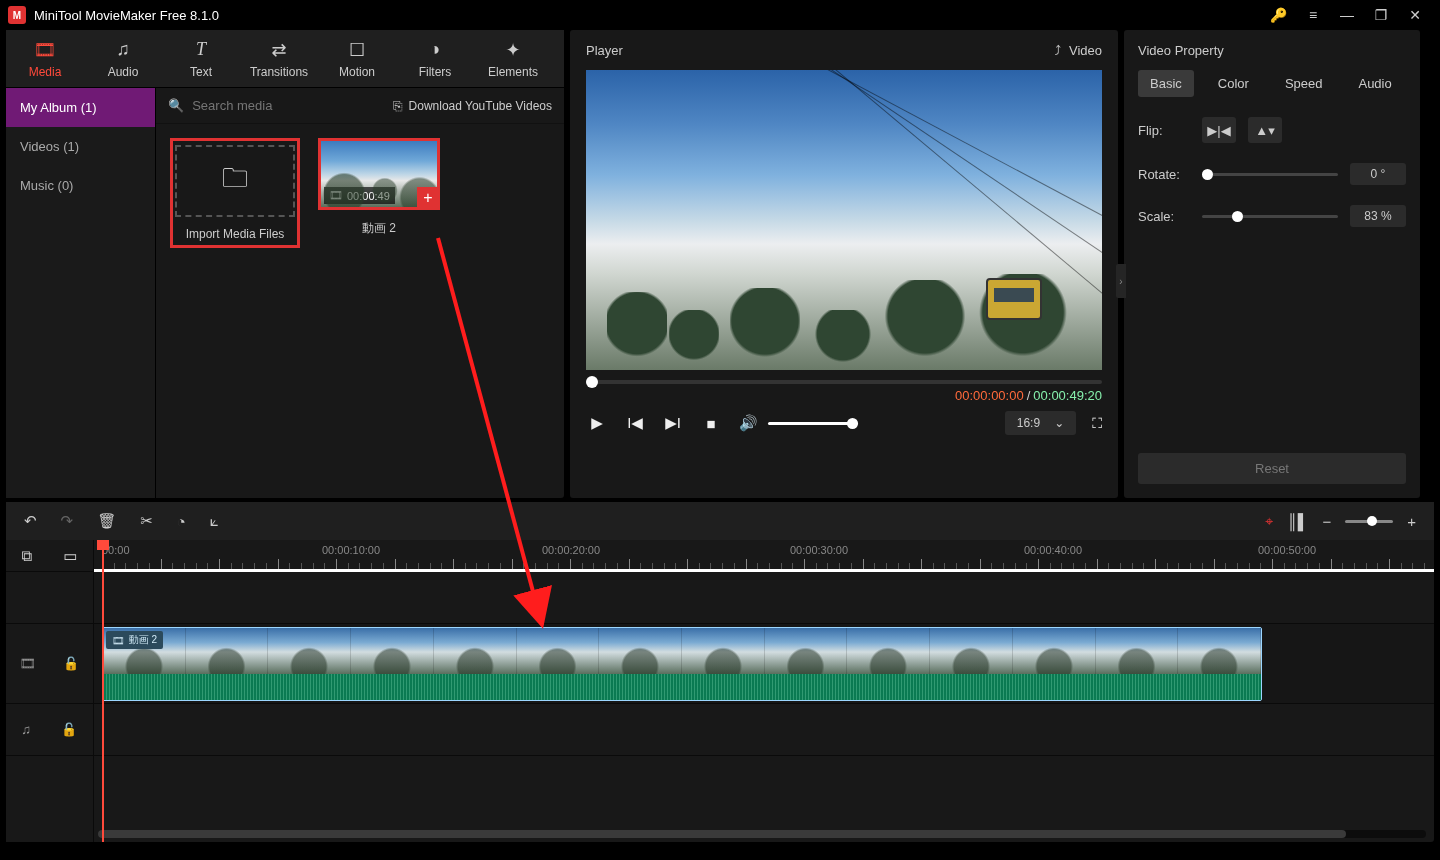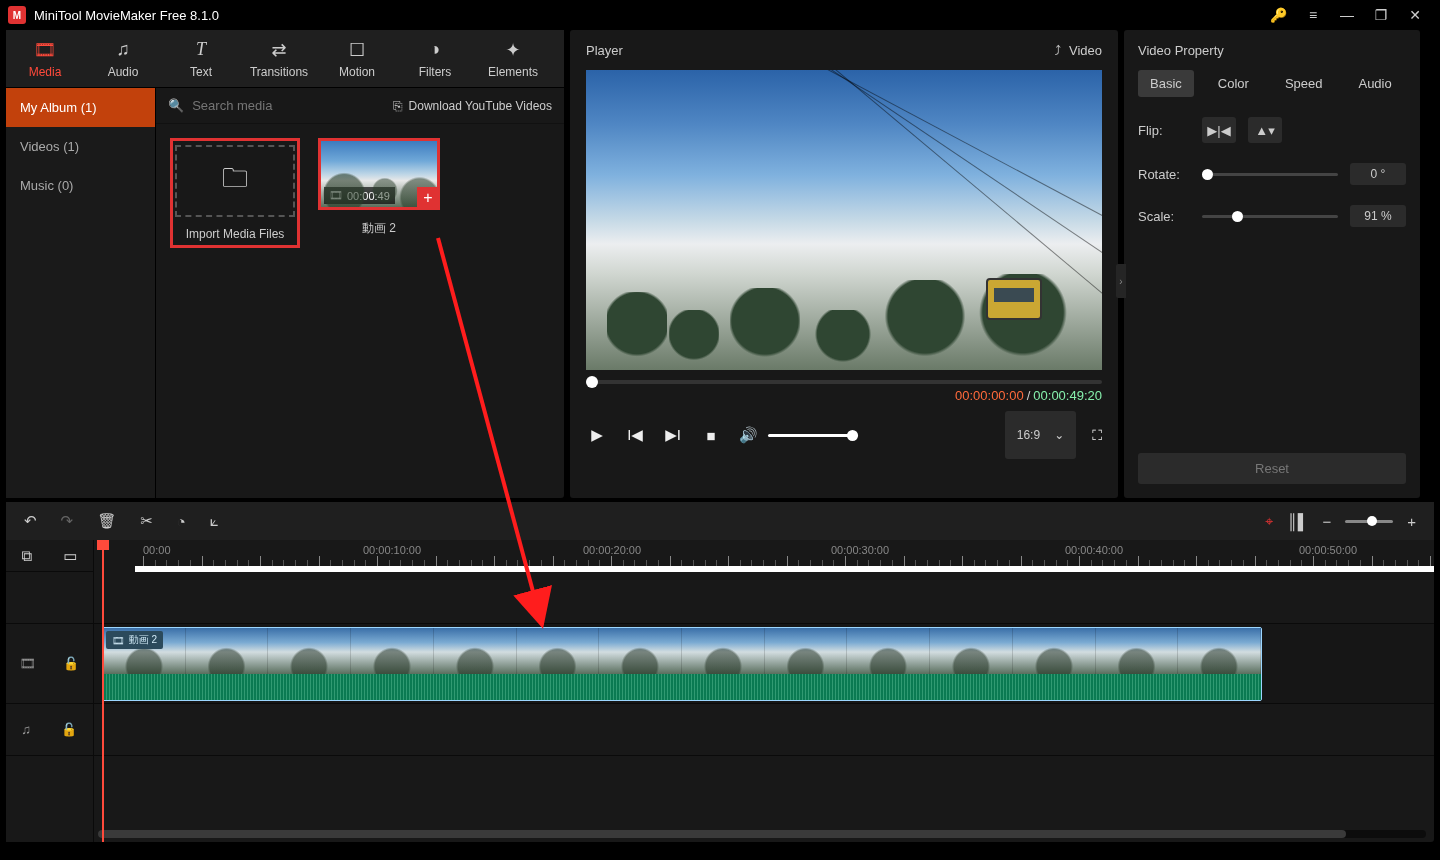--- a/index.html
+++ b/index.html
@@ -19,21 +19,21 @@
 
 
 .leftpanel { width: 558px; display: flex; flex-direction: column; }
 .tabs { display: flex; height: 58px; border-bottom: 1px solid #000; background:#1f1f1f; }
 .tab { flex:0 0 78px; display: flex; flex-direction: column; align-items: center; justify-content: center; gap: 4px; color: #ccc; font-size: 12px; }
 .tab.active { color: #ff4a3b; }
 .tab .ticon { font-size: 18px; height:22px; display:flex;align-items:center;}
 .libbody { display: flex; flex: 1; }
 .sidebar { width: 150px; border-right: 1px solid #000; background:#1a1a1a;}
 .sidebar .item { padding: 12px 14px; color: #aaa; font-size: 13px; }
-.sidebar .item.active { background: #c2410c; color: #fff; }
+.sidebar .item.active { background: #701a75; color: #fff; }
 .mediacol { flex: 1; display: flex; flex-direction: column; }
 .searchbar { height: 36px; display: flex; align-items: center; padding: 0 12px; gap: 8px; color:#888; border-bottom:1px solid #111;}
 .searchbar input { background: transparent; border: none; color: #aaa; outline: none; flex: 1; font-size: 13px; }
 .searchbar .dlyt { margin-left: auto; color: #ccc; font-size: 12px; display:flex;align-items:center;gap:6px;}
 .thumbs { padding: 14px; display: flex; gap: 18px; align-items: flex-start; position:relative;}
 .importcard { border: 3px solid #e03232; padding: 4px; display: flex; flex-direction: column; align-items: center; width: 130px; }
 .importinner { border: 2px dashed #555; width: 120px; height: 72px; display: flex; align-items: center; justify-content: center; font-size: 26px; color: #fff; }
 .importlabel { margin-top: 10px; color: #ccc; font-size: 12px; }
 .clipcard { border: 3px solid #e03232; width: 122px; display:flex;flex-direction:column;align-items:center; position:relative;}
 .clipthumb { width: 116px; height: 66px; background: linear-gradient(to bottom, #3d7bbf 0%, #6fa8d8 30%, #bcd5e6 50%, #e8e8e8 60%, #5a6f5c 100%); position: relative; overflow:hidden;}
@@ -59,21 +59,21 @@
 .posbar { margin: 10px 16px 0; height: 4px; background: #333; position: relative; border-radius: 2px; }
 .posbar .knob { position: absolute; left: 0; top: -4px; width: 12px; height: 12px; background: #fff; border-radius: 50%; }
 .timeread { display: flex; justify-content: flex-end; margin: 4px 16px 0; gap: 3px; font-size: 13px; }
 .timeread .cur { color: #ff6a3b; }
 .timeread .tot { color: #86efac; }
 .controls { display: flex; align-items: center; gap: 16px; padding: 8px 16px 12px; }
 .ctrlbtn { color: #eee; font-size: 15px; width:22px;text-align:center;}
 .volrow{display:flex;align-items:center;gap:8px;}
 .volslider{width:90px;height:3px;background:#fff;position:relative;border-radius:2px;}
 .volslider .vk{position:absolute;right:0;top:-4px;width:11px;height:11px;background:#fff;border-radius:50%;}
-.arsel { margin-left: auto; background: #2b2b2b; padding: 17px 12px; border-radius: 3px; display: flex; align-items: center; gap: 14px; color:#ccc;font-size:12px;}
+.arsel { margin-left: auto; background: #2b2b2b; padding: 5px 12px; border-radius: 3px; display: flex; align-items: center; gap: 14px; color:#ccc;font-size:12px;}
 .fsbtn{color:#eee;font-size:14px;}
 
 
 .rightpanel { width: 296px; display:flex;flex-direction:column; position:relative;}
 .rightpanel .hdr { height: 40px; padding: 0 14px; display: flex; align-items: center; color: #ccc; }
 .proptabs { display: flex; gap: 12px; padding: 0 14px 10px; }
 .proptab { padding: 6px 12px; color: #ccc; font-size: 13px; border-radius:3px;}
 .proptab.active { background: #3a3a3a; }
 .proprow { display: flex; align-items: center; padding: 10px 14px; gap: 12px; }
 .proprow .lbl { width: 52px; color: #ccc; font-size: 13px; }
@@ -95,21 +95,21 @@
 
 .tlbody{display:flex;flex:1;overflow:hidden;}
 .tltrackhdr{width:88px;background:#181818;display:flex;flex-direction:column;border-right:1px solid #0a0a0a;}
 .tlh-ruler{height:32px;border-bottom:1px solid #0a0a0a;display:flex;align-items:center;justify-content:space-around;}
 .tlh-row{flex:0 0 auto;display:flex;align-items:center;justify-content:space-around;color:#999;border-bottom:1px solid #0a0a0a;}
 .tlh-gap{height:52px;}
 .tlh-video{height:80px;}
 .tlh-audio{height:52px;}
 
 .tlcanvas{flex:1;position:relative;overflow:hidden;}
-.ruler{height:32px;border-bottom:6px solid #ffffff;position:relative;color:#888;font-size:11px;margin-left:41px;}
+.ruler{height:32px;border-bottom:3px solid #ffffff;position:relative;color:#888;font-size:11px;}
 .ruler .major{position:absolute;top:4px;}
 .ruler .ticks{position:absolute;left:0;right:0;bottom:0;height:10px;}
 .ruler .ticks span{position:absolute;bottom:0;width:1px;height:6px;background:#555;}
 .ruler .ticks span.big{height:10px;background:#888;}
 .gaprow{height:52px;border-bottom:1px solid #0a0a0a;background:#181818;}
 .cliprow{height:80px;border-bottom:1px solid #0a0a0a;position:relative;background:#161616;}
 .audiorow{height:52px;border-bottom:1px solid #0a0a0a;background:#181818;}
 
 .tlclip{position:absolute;left:8px;top:3px;height:74px;border:1px solid #9cd6ff;background:#1f2a30;border-radius:2px;overflow:hidden;}
 .tlclip .tag{position:absolute;left:3px;top:3px;background:#2b4a5c;color:#cfe8f5;font-size:10px;padding:2px 6px;border-radius:2px;display:flex;align-items:center;gap:4px;z-index:3;}
@@ -286,21 +286,21 @@
       <div class="pslider">
           <div class="pk" style="left:0"></div>
         </div>
       <div class="valbox">0 °</div>
     </div>
     <div class="proprow">
       <div class="lbl">Scale:</div>
       <div class="pslider">
           <div class="pk" style="left:22%"></div>
         </div>
-      <div class="valbox">91 %</div>
+      <div class="valbox">83 %</div>
     </div>
     <div style="flex:1"></div>
     <div class="resetbtn">Reset</div>
   </div>
 </div>
 
 <div class="timeline">
   <div class="tltoolbar">
     <div class="tlbtn">↶</div>
     <div class="tlbtn" style="opacity:.4">↷</div>

